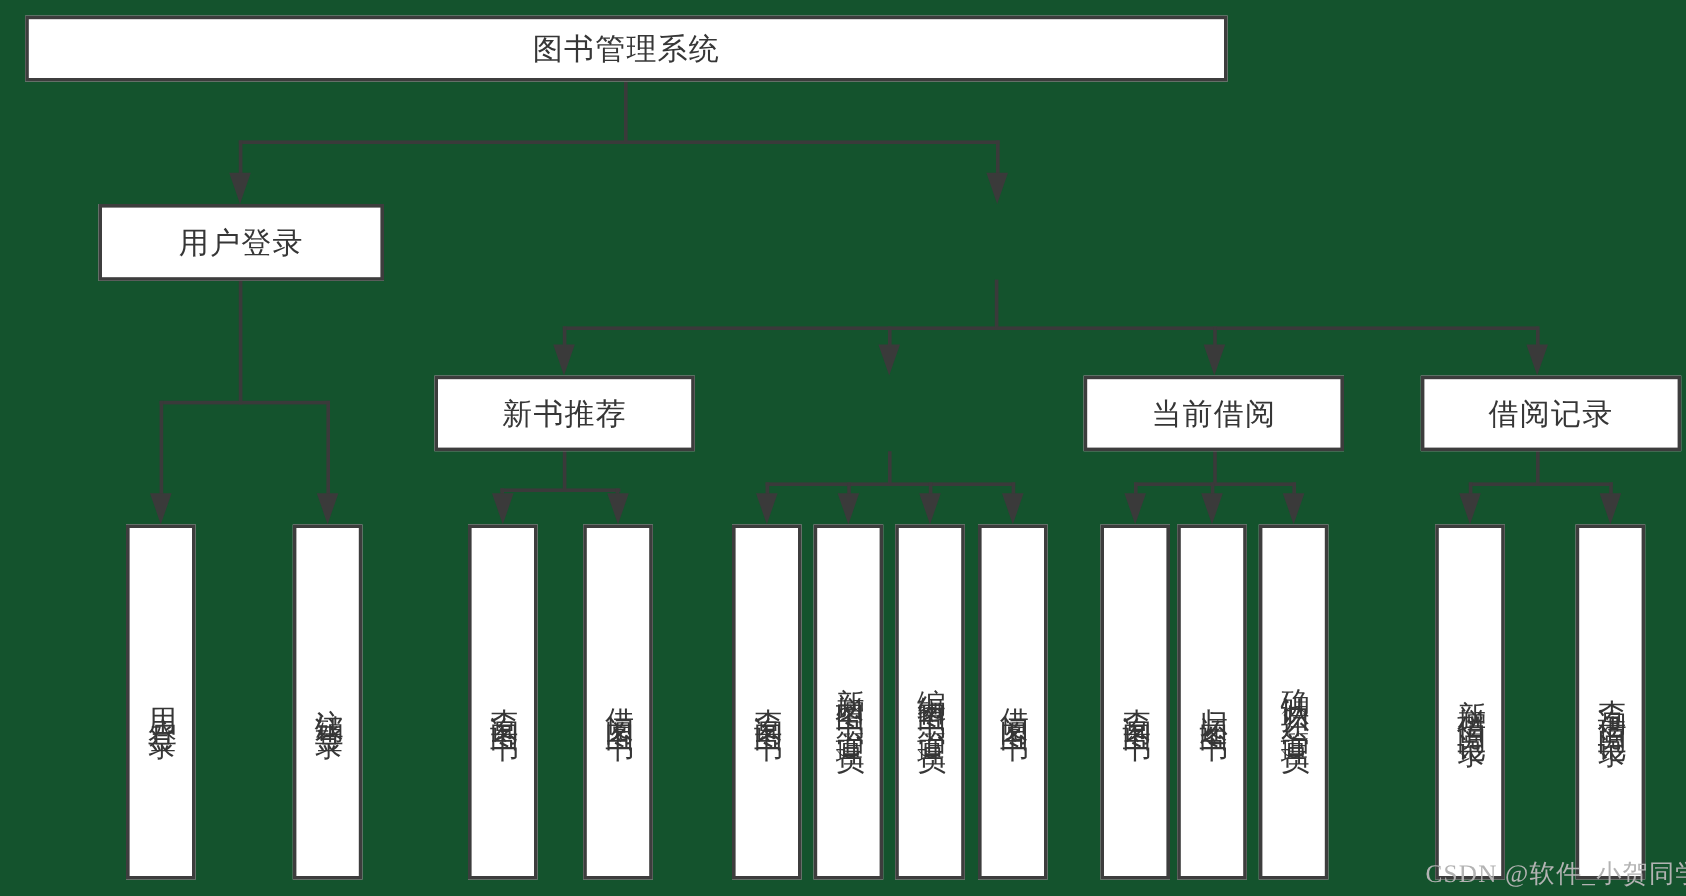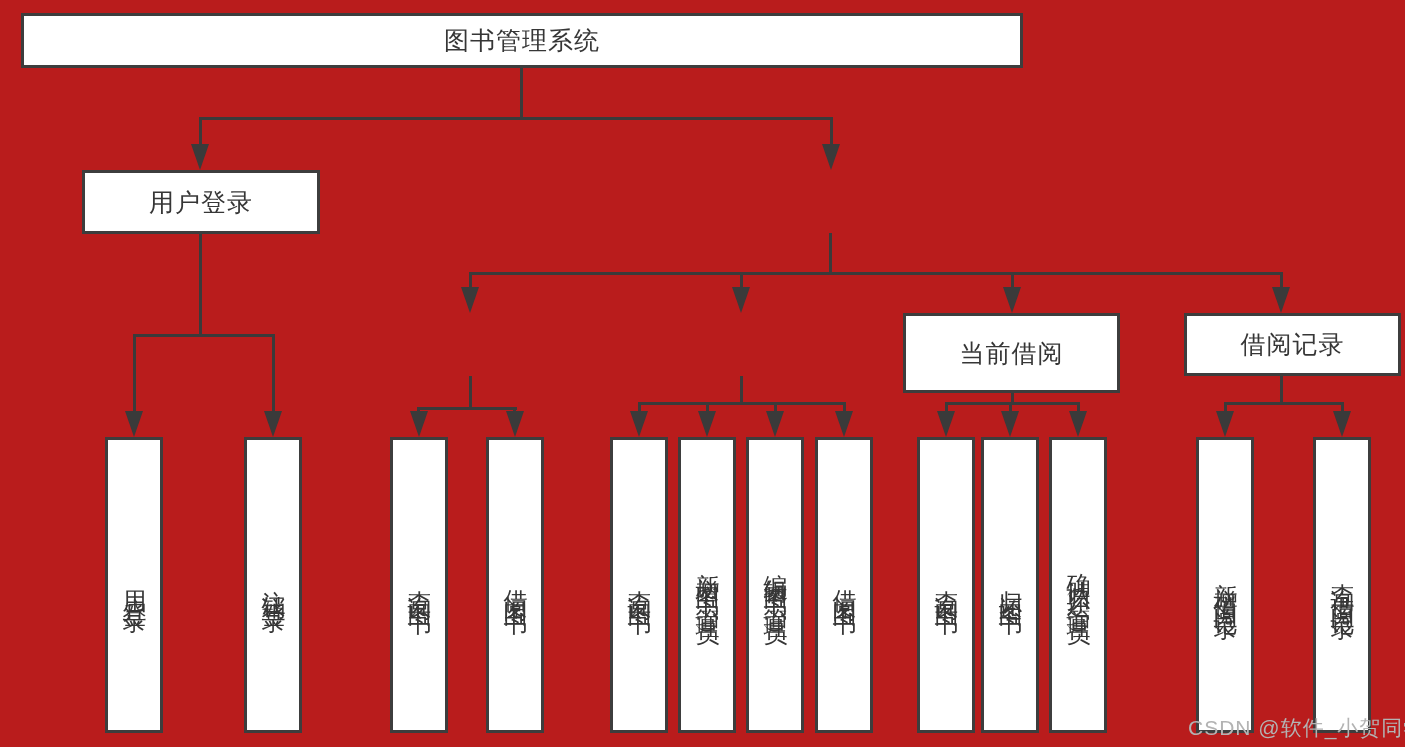--- a/index.html
+++ b/index.html
@@ -1,18 +1,18 @@
 <!DOCTYPE html>
 <html><head>
 <meta charset="utf-8">
 <style>
   html,body{margin:0;padding:0;background:#ffffff;}
   #stage{
-    position:relative;width:1405px;height:747px;background:#b91c1c;overflow:hidden;
-    font-family:Liberation Sans, sans-serif;color:#333333;text-align:center;
+    position:relative;width:1405px;height:747px;background:#14532d;overflow:hidden;
+    font-family:Liberation Serif, serif;color:#333333;text-align:center;
   }
   .box{
     position:absolute;box-sizing:border-box;background:#ffffff;
     border:3px solid #3d3d3d;display:flex;align-items:center;justify-content:center;
   }
   .hlabel{font-size:25px;letter-spacing:1px;color:#363636;white-space:nowrap;}
   .vbox .vlabel{
     writing-mode:vertical-rl;font-size:24px;line-height:1.2;
     letter-spacing:7px;color:#363636;
   }
@@ -92,21 +92,24 @@
   <div class="arrow" style="left:1333px;top:411px;"></div>
 
   <div class="box" style="left:21px;top:13px;width:1002px;height:55px;">
     <span class="hlabel">图书管理系统</span>
   </div>
 
   <div class="box" style="left:82px;top:170px;width:238px;height:64px;">
     <span class="hlabel">用户登录</span>
   </div>
 
-  <div class="box" style="left:903px;top:313px;width:217px;height:80px;">
+  <div class="box" style="left:362px;top:313px;width:217px;height:63px;">
+    <span class="hlabel">新书推荐</span>
+  </div>
+  <div class="box" style="left:903px;top:313px;width:217px;height:63px;">
     <span class="hlabel">当前借阅</span>
   </div>
   <div class="box" style="left:1184px;top:313px;width:217px;height:63px;">
     <span class="hlabel">借阅记录</span>
   </div>
 
   <div class="box vbox" style="left:105px;top:437px;width:58px;height:296px;">
     <span class="vlabel">用户登录</span>
   </div>
   <div class="box vbox" style="left:244px;top:437px;width:58px;height:296px;">

